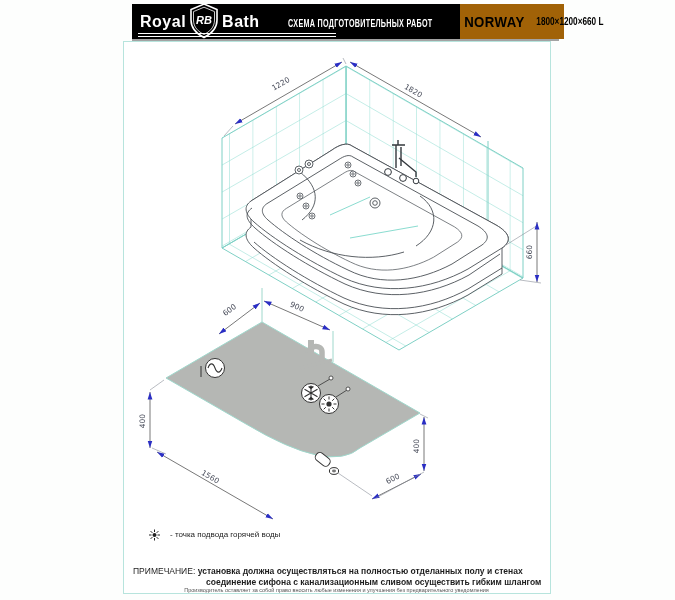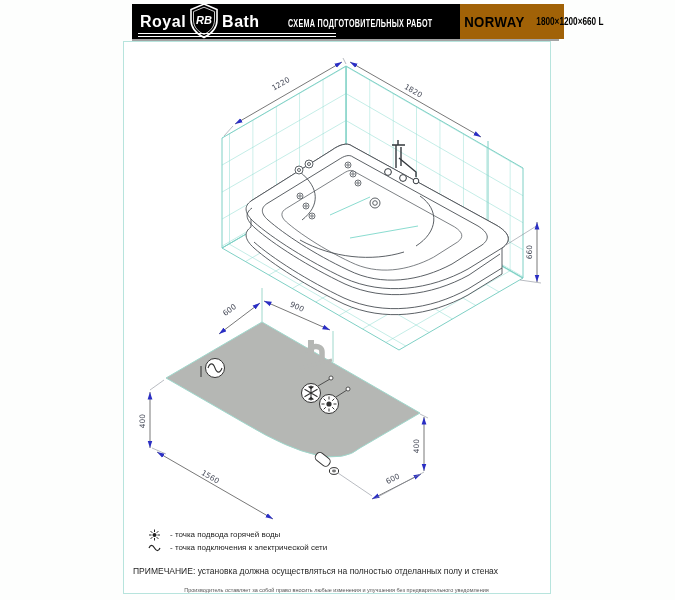--- a/index.html
+++ b/index.html
@@ -24,21 +24,21 @@
   .model-name{font-size:15px;font-weight:bold;letter-spacing:.5px;transform:scaleX(.88);line-height:16px;}
   .model-size{font-size:10px;font-weight:bold;transform:scaleX(.82);line-height:12px;white-space:nowrap;}
   
   .legend{position:absolute;left:148px;top:528px;}
   .legend-row{display:flex;align-items:center;height:13px;}
   .legend-icon{width:13px;height:12px;margin-right:9px;flex:none;}
   .legend-label{font-size:8px;color:#222;white-space:nowrap;}
   .note{position:absolute;left:133px;top:566px;width:410px;font-size:8.5px;color:#1d1d1d;line-height:10.5px;}
   .note b{font-weight:normal;}
   .note-line2{padding-left:73px;font-weight:bold;}
-  .note-line1-text{font-weight:normal;}
+  .note-line1-text{font-weight:bold;}
   .fineprint{position:absolute;left:123px;top:587px;width:427px;text-align:center;
              font-size:5.5px;color:#555;}
 </style>
 </head>
 <body>
 
 <div class="page">
 
   <div class="frame"></div>
 
@@ -237,27 +237,22 @@
     <div class="legend-row">
       <svg class="legend-icon" viewBox="0 0 12 12">
         <circle cx="6" cy="6" r="2" fill="#222"></circle>
         <g stroke="#222" stroke-width="1">
           <path d="M6,0.5 L6,3 M6,9 L6,11.5 M0.5,6 L3,6 M9,6 L11.5,6"></path>
           <path d="M2.1,2.1 L3.9,3.9 M8.1,8.1 L9.9,9.9 M2.1,9.9 L3.9,8.1 M8.1,3.9 L9.9,2.1"></path>
         </g>
       </svg>
       <span class="legend-label">- точка подвода горячей воды</span>
     </div>
-    <div class="legend-row">
-      <svg class="legend-icon" viewBox="0 0 12 12">
-        <path d="M0.5,6 C2,2.5 4,2.5 6,6 C8,9.5 10,9.5 11.5,6" stroke="#222" stroke-width="1.2" fill="none"></path>
-      </svg>
-      <span class="legend-label">- точка подключения к электрической сети</span>
-    </div>
   </div>
 
   <div class="note">
     <div><b>ПРИМЕЧАНИЕ:</b>
       <span class="note-line1-text">установка должна осуществляться на полностью отделанных полу и стенах</span></div>
+    <div class="note-line2">соединение сифона с канализационным сливом осуществить гибким шлангом</div>
   </div>
   <div class="fineprint">Производитель оставляет за собой право вносить любые изменения и улучшения без предварительного уведомления</div>
 
 </div>
 
 </body></html>

